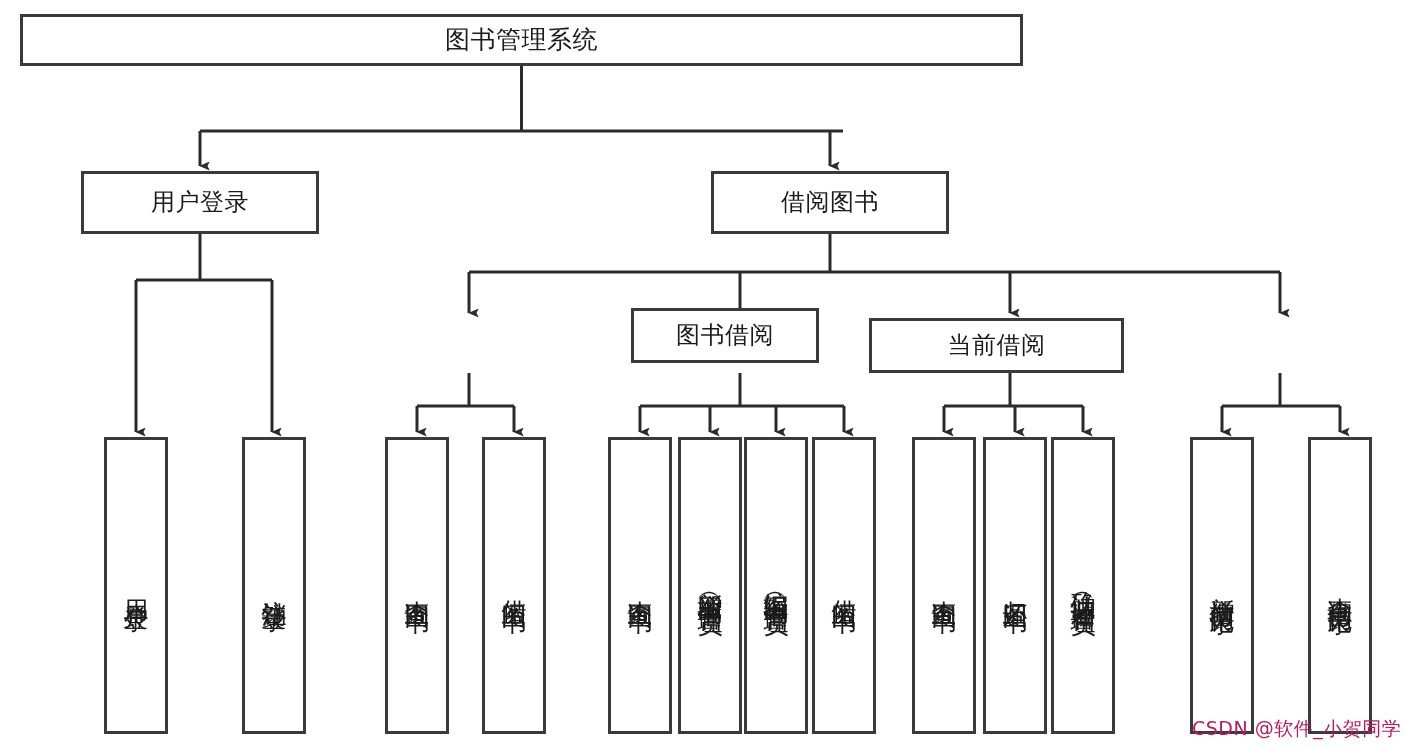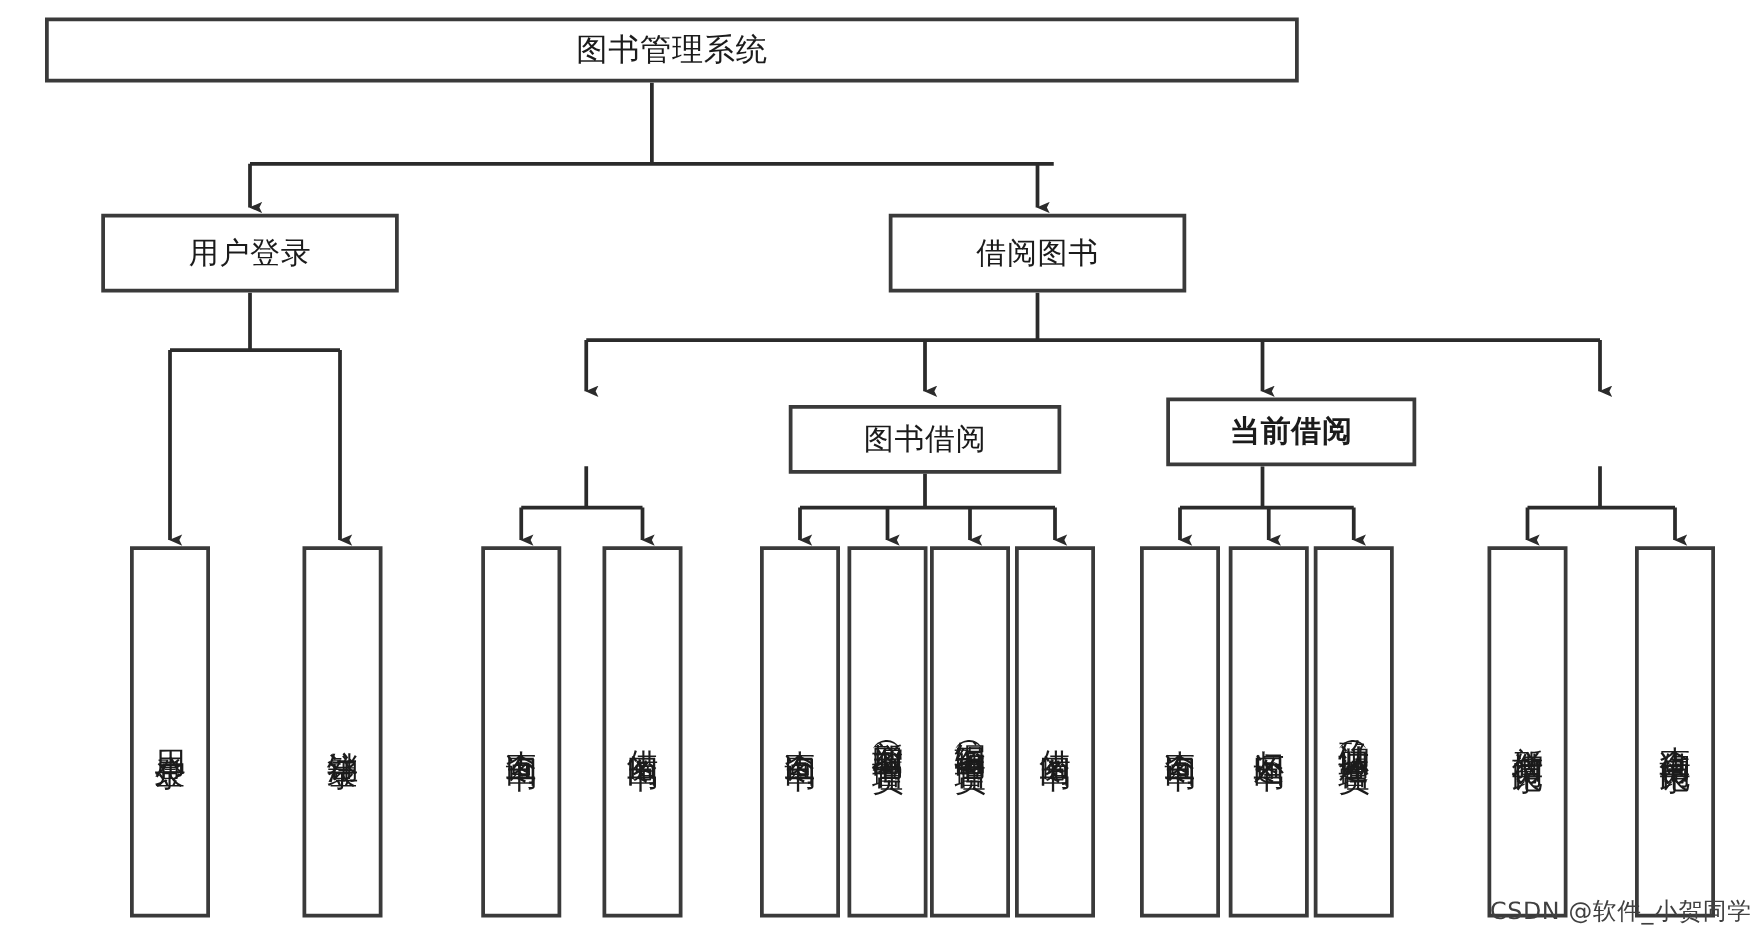--- a/index.html
+++ b/index.html
@@ -46,21 +46,21 @@
   .node-leaf   { font-size: 25px; }
   .node-leaf .label {
     writing-mode: vertical-rl;
     text-orientation: upright;
     letter-spacing: 3px;
     line-height: 1;
     white-space: nowrap;
   }
   .watermark {
     position: absolute;
-    color: #404040;
+    color: #be185d;
     font-size: 19px;
     white-space: nowrap;
     letter-spacing: 0.5px;
     font-family: "DejaVu Sans", "Liberation Sans", sans-serif;
   }
 </style>
 </head>
 <body>
 
 <div id="stage">
@@ -109,35 +109,35 @@
       <path d="M 1015 406 L 1015 432" marker-end="url(#arrow)"></path>
       <path d="M 1083 406 L 1083 432" marker-end="url(#arrow)"></path>
 
       <path d="M 1280 373 L 1280 406"></path>
       <path d="M 1222 406 L 1340 406"></path>
       <path d="M 1222 406 L 1222 432" marker-end="url(#arrow)"></path>
       <path d="M 1340 406 L 1340 432" marker-end="url(#arrow)"></path>
     </g>
   </svg>
 
-  <div class="node node-root" style="left:20px; top:14px; width:1003px; height:52px;margin-left:16px;">
+  <div class="node node-root" style="left:20px; top:14px; width:1003px; height:52px;">
     <span class="label">图书管理系统</span>
   </div>
 
   <div class="node node-l2" style="left:81px; top:171px; width:238px; height:63px;">
     <span class="label">用户登录</span>
   </div>
   <div class="node node-l2" style="left:711px; top:171px; width:238px; height:63px;">
     <span class="label">借阅图书</span>
   </div>
 
-  <div class="node node-l3" style="left:631px; top:324px; width:218px; height:55px;">
+  <div class="node node-l3" style="left:631px; top:308px; width:188px; height:55px;">
     <span class="label">图书借阅</span>
   </div>
-  <div class="node node-l3" style="left:933px; top:318px; width:200px; height:55px;font-weight:bold;">
+  <div class="node node-l3" style="left:869px; top:318px; width:255px; height:55px;">
     <span class="label">当前借阅</span>
   </div>
 
   <div class="node node-leaf" style="left:104px; top:437px; width:64px; height:297px;">
     <span class="label">用户登录</span>
   </div>
   <div class="node node-leaf" style="left:242px; top:437px; width:64px; height:297px;">
     <span class="label">注销登录</span>
   </div>
   <div class="node node-leaf" style="left:385px; top:437px; width:64px; height:297px;">

